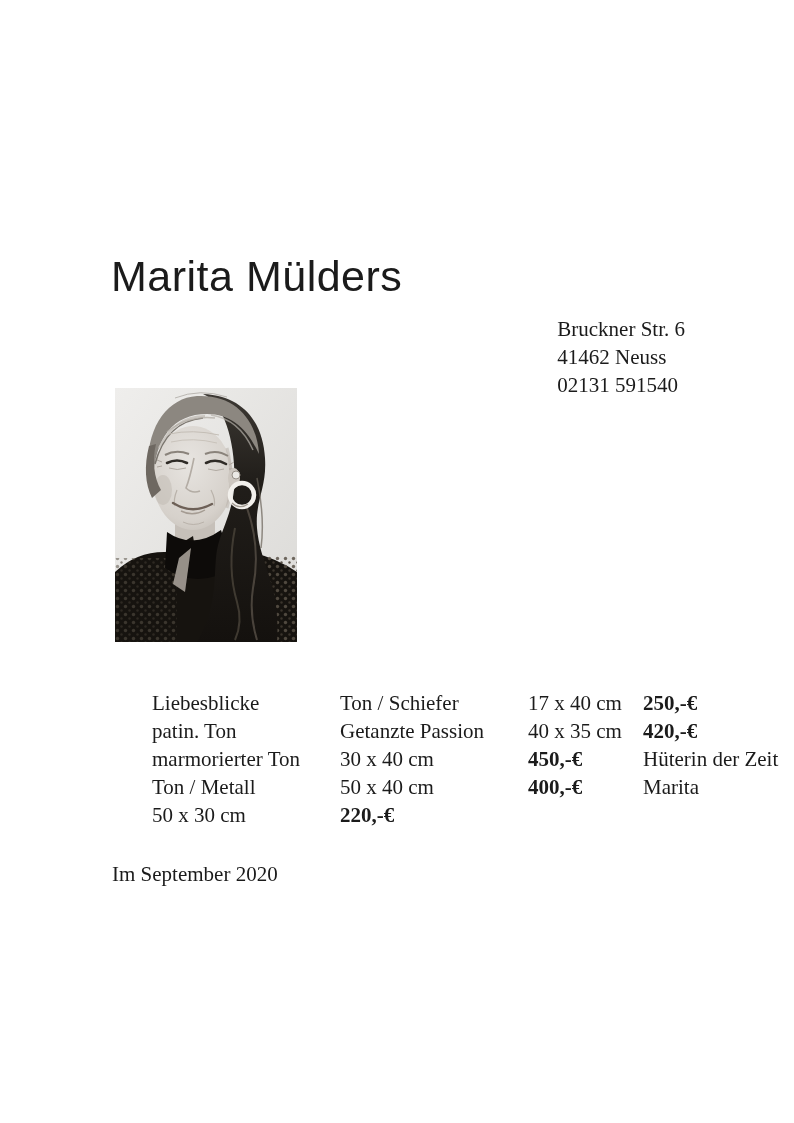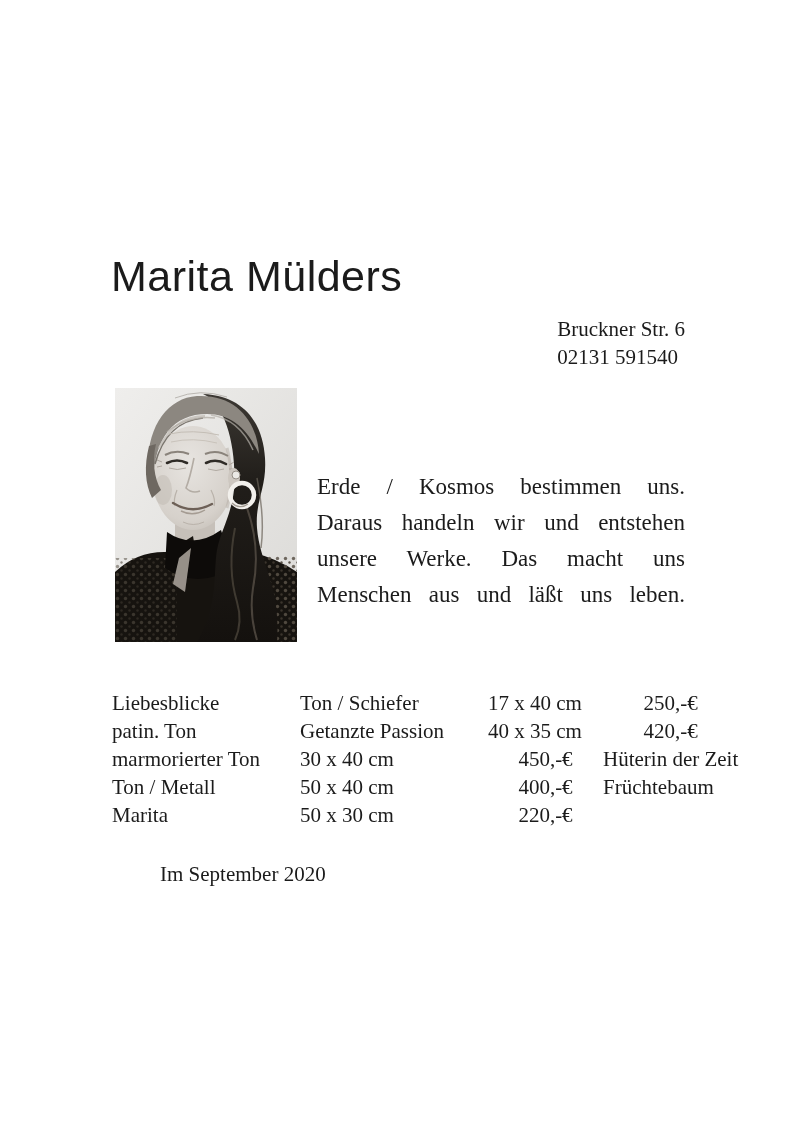--- a/index.html
+++ b/index.html
@@ -54,40 +54,40 @@
   .works-table {
     position: absolute;
     left: 112px;
     top: 689px;
     width: 573px;
     display: grid;
     grid-template-columns: 188px 188px 115px 1fr;
     font-size: 21px;
     line-height: 28px;
   }
-  .works-table .cell { white-space: nowrap; }
-  .works-table .price { text-align: center; }
+  .works-table .cell { white-space: nowrap; margin-left: 40px; }
+  .works-table .price { text-align: left; font-weight: bold; }
   .date-line {
     position: absolute;
     left: 112px;
     top: 860px;
     font-size: 21px;
     line-height: 28px;
-    margin-left: 48px;
   }
 </style>
 </head>
 <body>
 
 <div class="page">
 
   <div class="artist-name">Marita Mülders</div>
 
   <div class="address-block">
     <div>Bruckner Str. 6</div>
+    <div>41462 Neuss</div>
     <div>02131 591540</div>
   </div>
 
   <div class="photo-frame">
     <svg width="182" height="254" viewBox="0 0 182 254" role="img" aria-label="Black-and-white portrait photo of the artist with swept-back grey hair, long dark hair over the shoulder, a large hoop earring and dark lace clothing">
       <defs>
         <linearGradient id="bgG" x1="0" y1="0" x2="1" y2="1">
           <stop offset="0" stop-color="#efeeec"></stop>
           <stop offset="1" stop-color="#dbdad7"></stop>
         </linearGradient>
@@ -144,26 +144,20 @@
       <path d="M58,115 Q77,127 97,116" stroke="#6d6057" stroke-width="2.4" fill="none" stroke-linecap="round"></path>
       <path d="M66,123 Q78,129 90,122" stroke="#a59c93" stroke-width="1.4" fill="none"></path>
       <path d="M68,134 Q78,139 89,134" stroke="#b9b2aa" stroke-width="1" fill="none"></path>
       <ellipse cx="119" cy="90" rx="6" ry="10" fill="#cdc7c0"></ellipse>
       <circle cx="121" cy="87" r="4" fill="#ebe9e5" stroke="#968f87" stroke-width="1"></circle>
       <circle cx="127" cy="107" r="12" fill="none" stroke="#f2f0ec" stroke-width="4.5"></circle>
       <path d="M133,116 A12,12 0 0,1 117,115" stroke="#a39c93" stroke-width="1.2" fill="none"></path>
     </svg>
   </div>
 
-  <div class="statement-block">
-    <div class="statement-line">Erde / Kosmos bestimmen uns.</div>
-    <div class="statement-line">Daraus handeln wir und entstehen</div>
-    <div class="statement-line">unsere Werke. Das macht uns</div>
-    <div class="statement-line">Menschen aus und läßt uns leben.</div>
-  </div>
 
   <div class="works-table">
     <div class="cell">Liebesblicke</div>
     <div class="cell">Ton / Schiefer</div>
     <div class="cell">17 x 40 cm</div>
     <div class="cell price">250,-€</div>
 
     <div class="cell">patin. Ton</div>
     <div class="cell">Getanzte Passion</div>
     <div class="cell">40 x 35 cm</div>
@@ -171,21 +165,20 @@
 
     <div class="cell">marmorierter Ton</div>
     <div class="cell">30 x 40 cm</div>
     <div class="cell price">450,-€</div>
 
     <div class="cell">Hüterin der Zeit</div>
     <div class="cell">Ton / Metall</div>
     <div class="cell">50 x 40 cm</div>
     <div class="cell price">400,-€</div>
 
-    <div class="cell">Früchtebaum</div>
     <div class="cell">Marita</div>
     <div class="cell">50 x 30 cm</div>
     <div class="cell price">220,-€</div>
   </div>
 
   <div class="date-line">Im September 2020</div>
 
 </div>
 
 </body></html>

